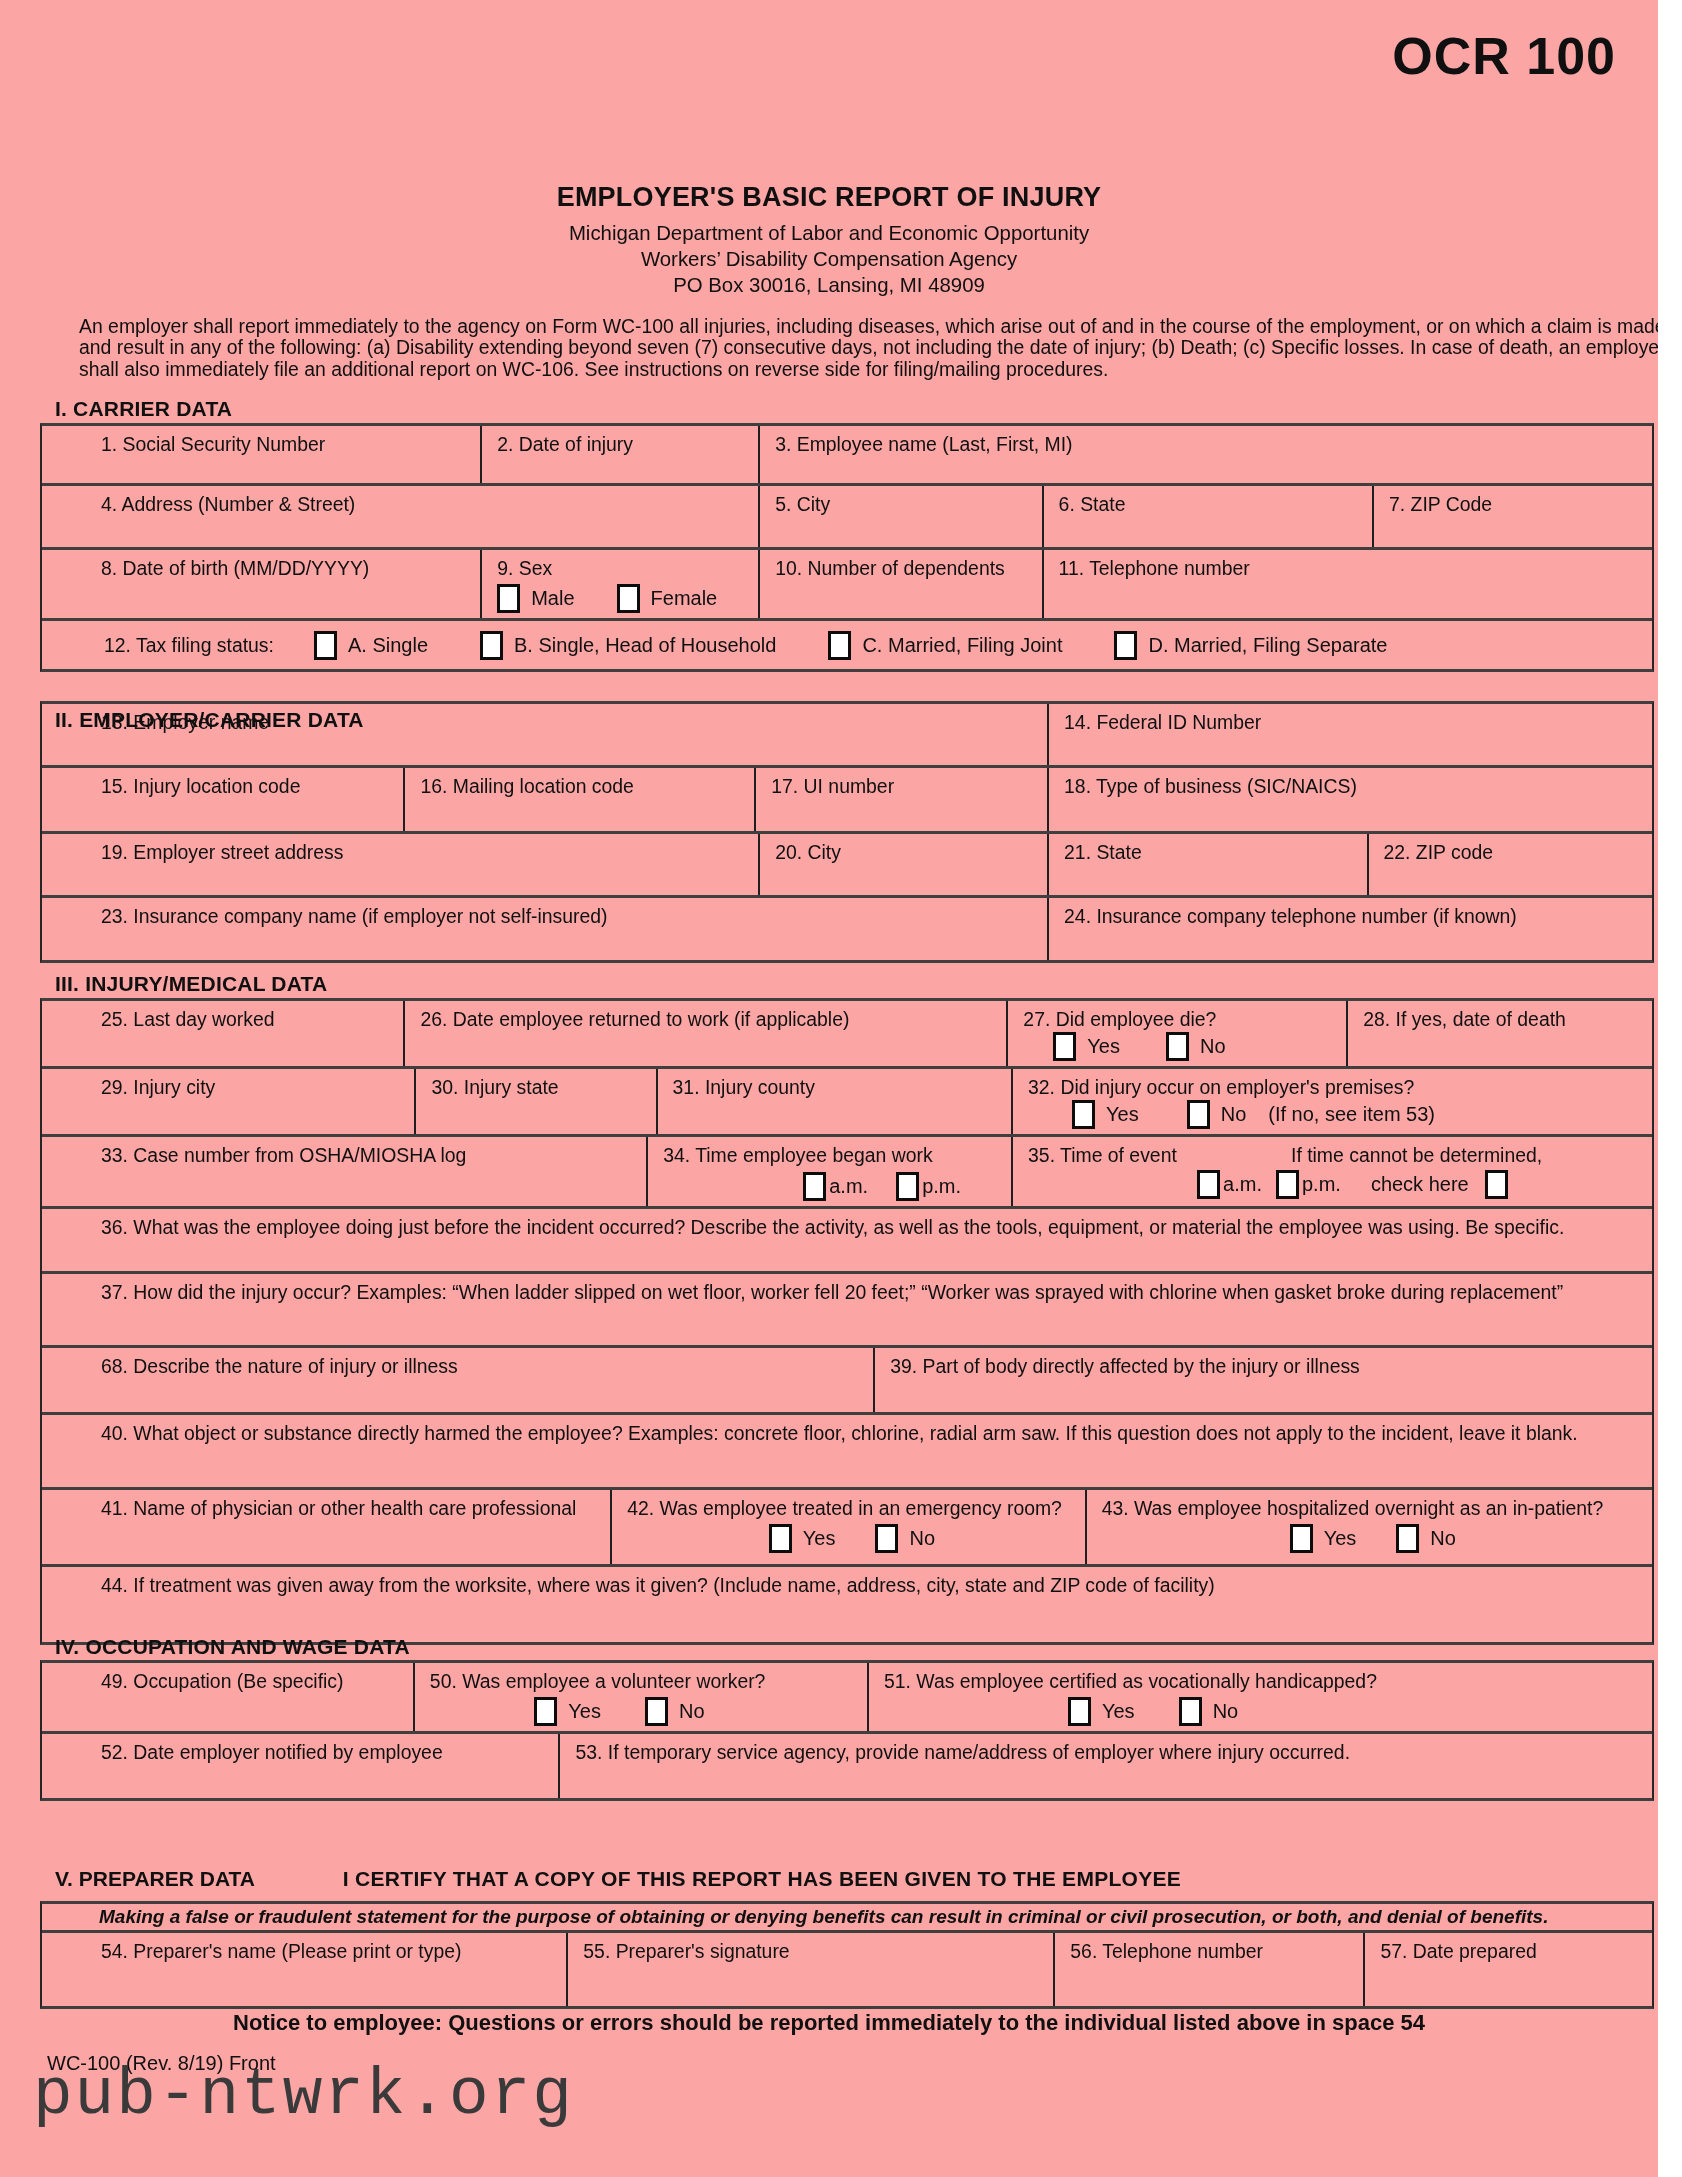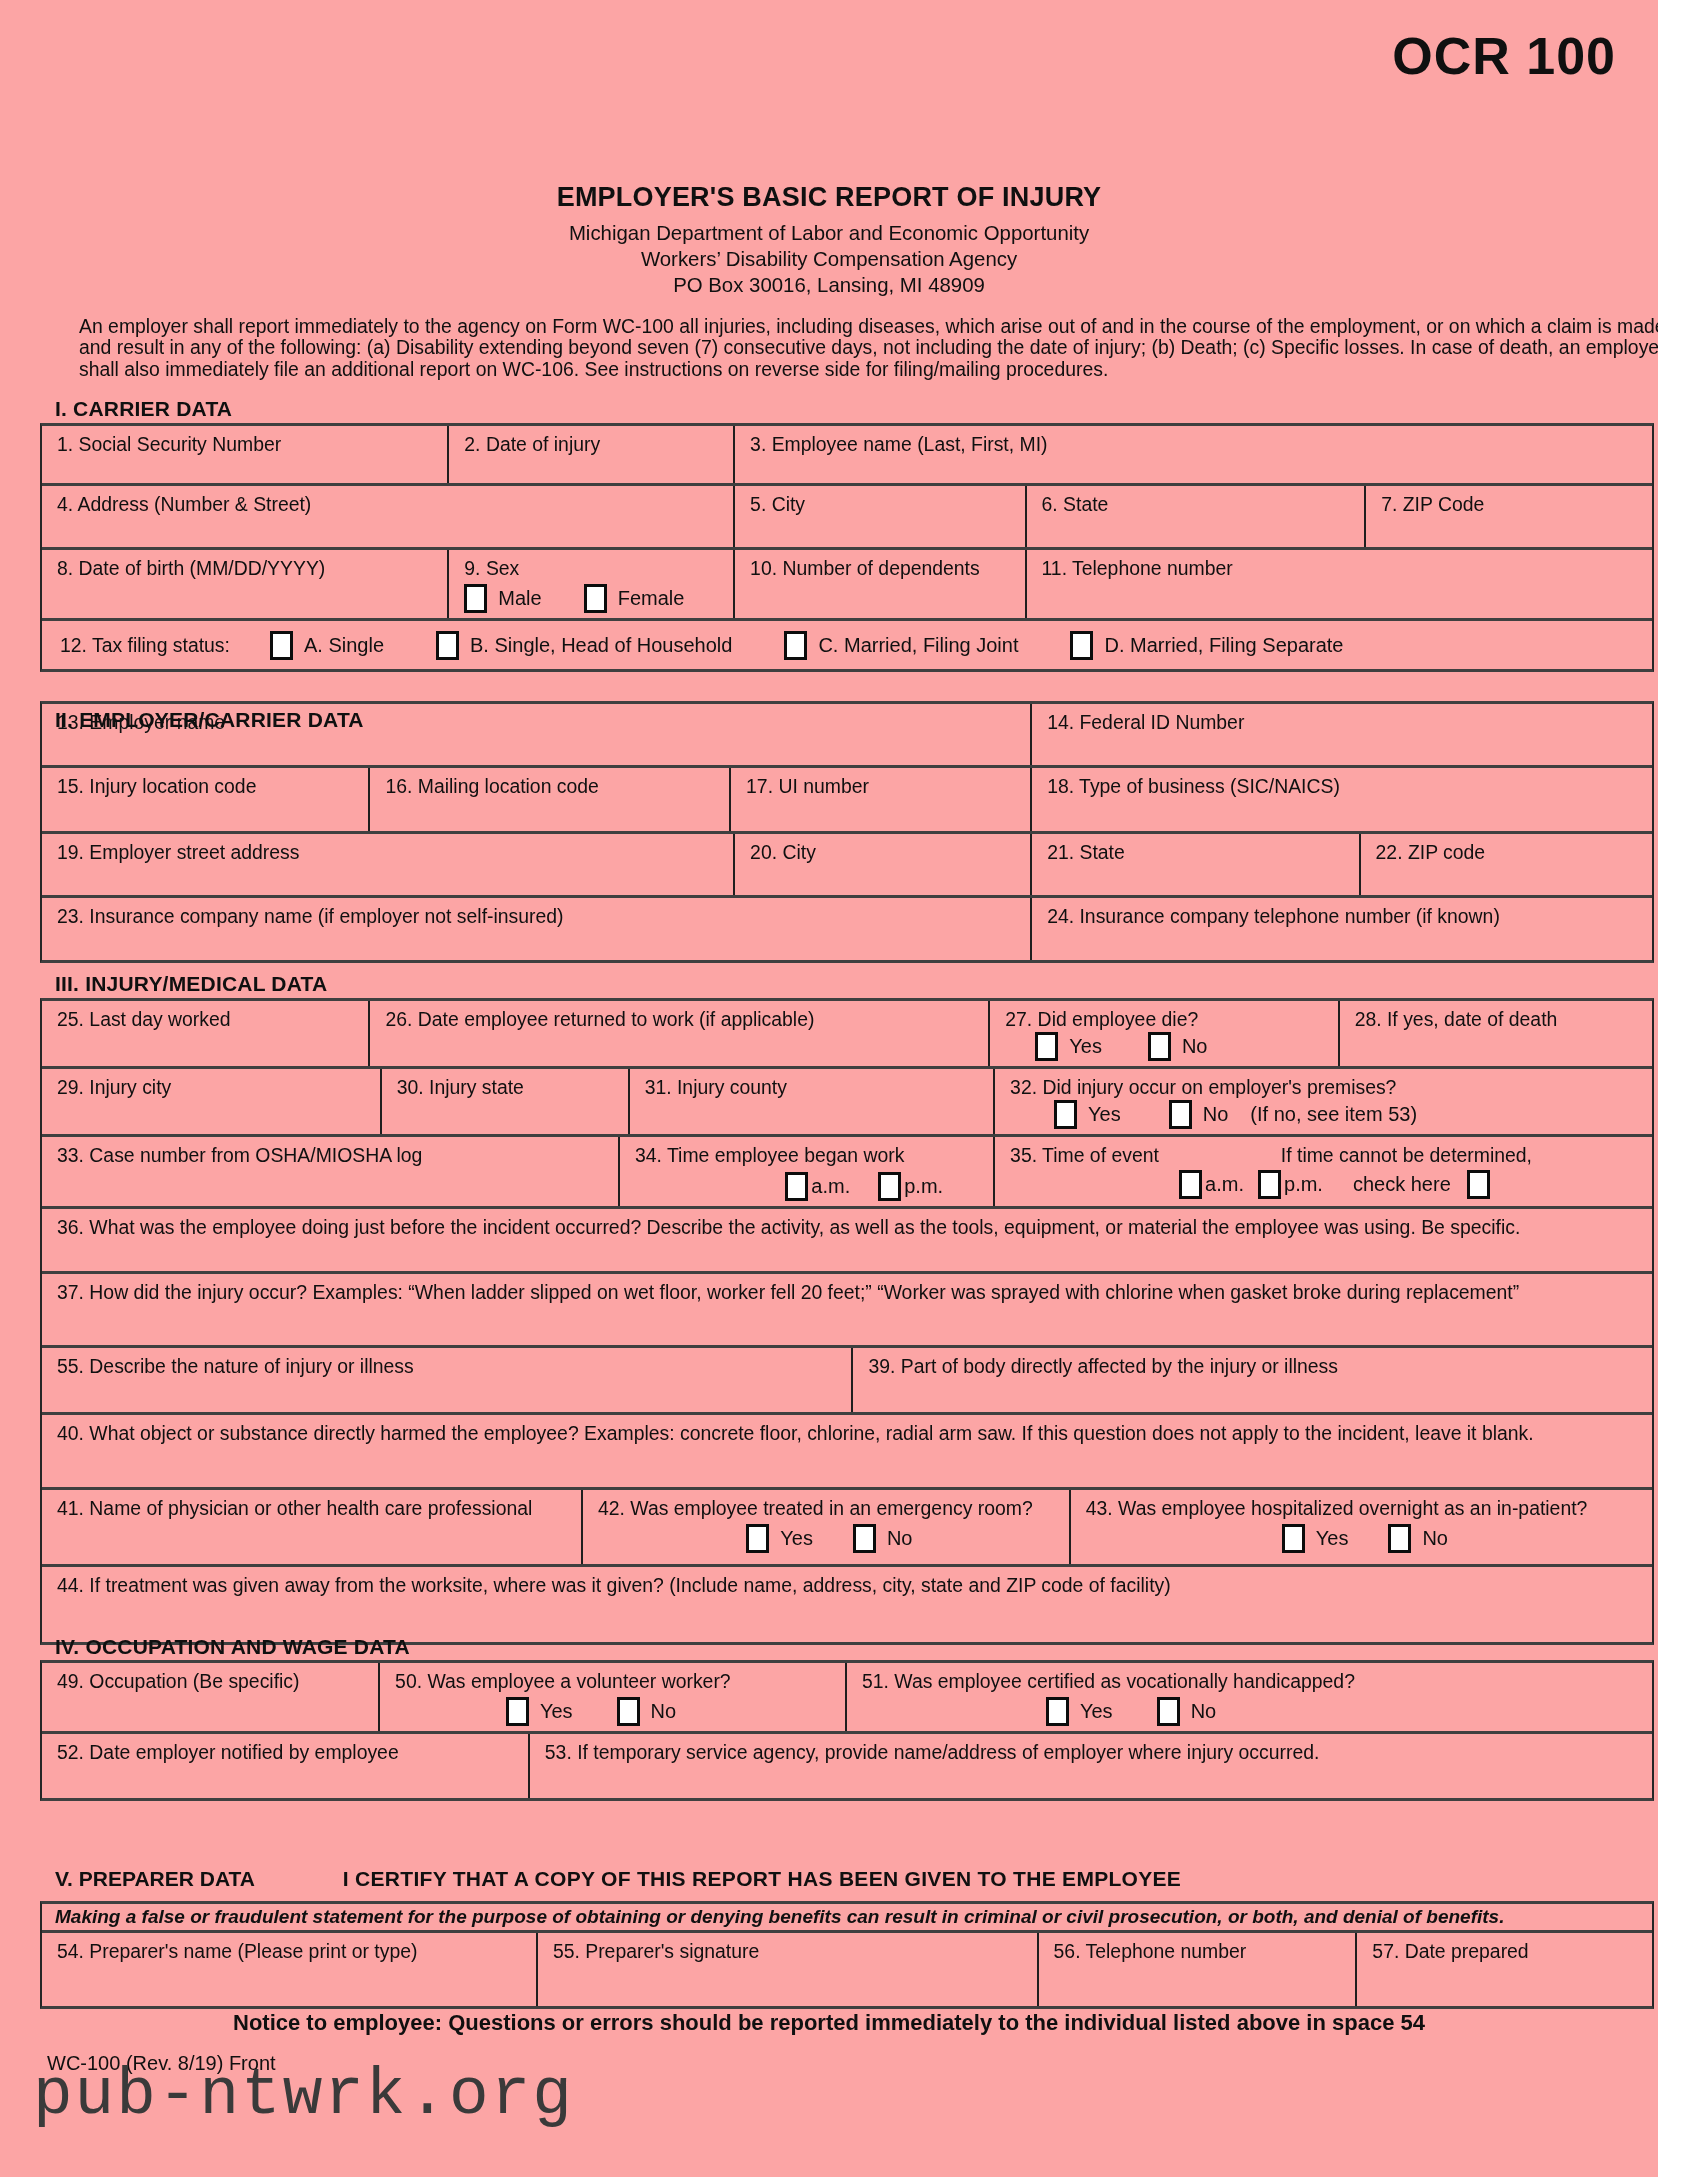--- a/index.html
+++ b/index.html
@@ -16,21 +16,21 @@
   .ocr { top: 26px; right: 42px; font-size: 52px; font-weight: 700; letter-spacing: 1px; }
   .titleblock { top: 182px; left: 0; width: 100%; text-align: center; }
   .titleblock .main-title { font-size: 27px; font-weight: 700; letter-spacing: 0.2px; margin-bottom: 7px; }
   .agline { font-size: 20.4px; line-height: 26px; }
   .intro { top: 316px; left: 55px; width: 1599px; font-size: 19.4px; line-height: 21.4px; margin-left: 24px; }
   .sec-head { position: absolute; left: 55px; font-weight: 700; font-size: 21px; letter-spacing: 0.2px; }
   .tbl {
     position: absolute; left: 40px; width: 1614px;
     border: 2px solid #262626; border-top: 3px solid #3f3f3f; border-bottom: 3px solid #3f3f3f;
   }
-  .row { display: flex; border-bottom: 3px solid #3f3f3f; }
+  .row { display: flex; border-bottom: 3px solid #3f3f3f; padding-left: 44px; }
   .row:last-child { border-bottom: 0; }
   .cell { border-right: 2px solid #1f1f1f; padding: 7px 8px 5px 15px; position: relative; }
   .cell:last-child { border-right: 0; }
   .lb { font-size: 19.4px; display: block; line-height: 23px; }
   .cb { display: inline-block; width: 23px; height: 29px; border: 3px solid #0c0c0c; background: #fff; flex: none; }
   .opts { display: flex; align-items: center; font-size: 20px; }
   .ol { margin-left: 11px; white-space: nowrap; }
   .tight { margin-left: 3px; }
   .cell12 { display: flex; align-items: center; padding: 4px 8px 4px 18px; }
   .cell12 .lb { margin-right: 40px; }
@@ -255,21 +255,21 @@
           <span class="lb">36. What was the employee doing just before the incident occurred?  Describe the activity, as well as the tools, equipment, or material the employee was using.  Be specific.</span>
         </div>
     </div>
     <div class="row" style="min-height:74px">
       <div class="cell" style="flex:1">
           <span class="lb">37. How did the injury occur? Examples: “When ladder slipped on wet floor, worker fell 20 feet;” “Worker was sprayed with chlorine when gasket broke during replacement”</span>
         </div>
     </div>
     <div class="row" style="min-height:67px">
       <div class="cell" style="width:50.4%">
-          <span class="lb">55. Describe the nature of injury or illness</span>
+          <span class="lb">68. Describe the nature of injury or illness</span>
         </div>
       <div class="cell" style="flex:1">
           <span class="lb">39. Part of body directly affected by the injury or illness</span>
         </div>
     </div>
     <div class="row" style="min-height:75px">
       <div class="cell" style="flex:1">
           <span class="lb">40. What object or substance directly harmed the employee?  Examples: concrete floor, chlorine, radial arm saw.  If this question does not apply to the incident, leave it blank.</span>
         </div>
     </div>

